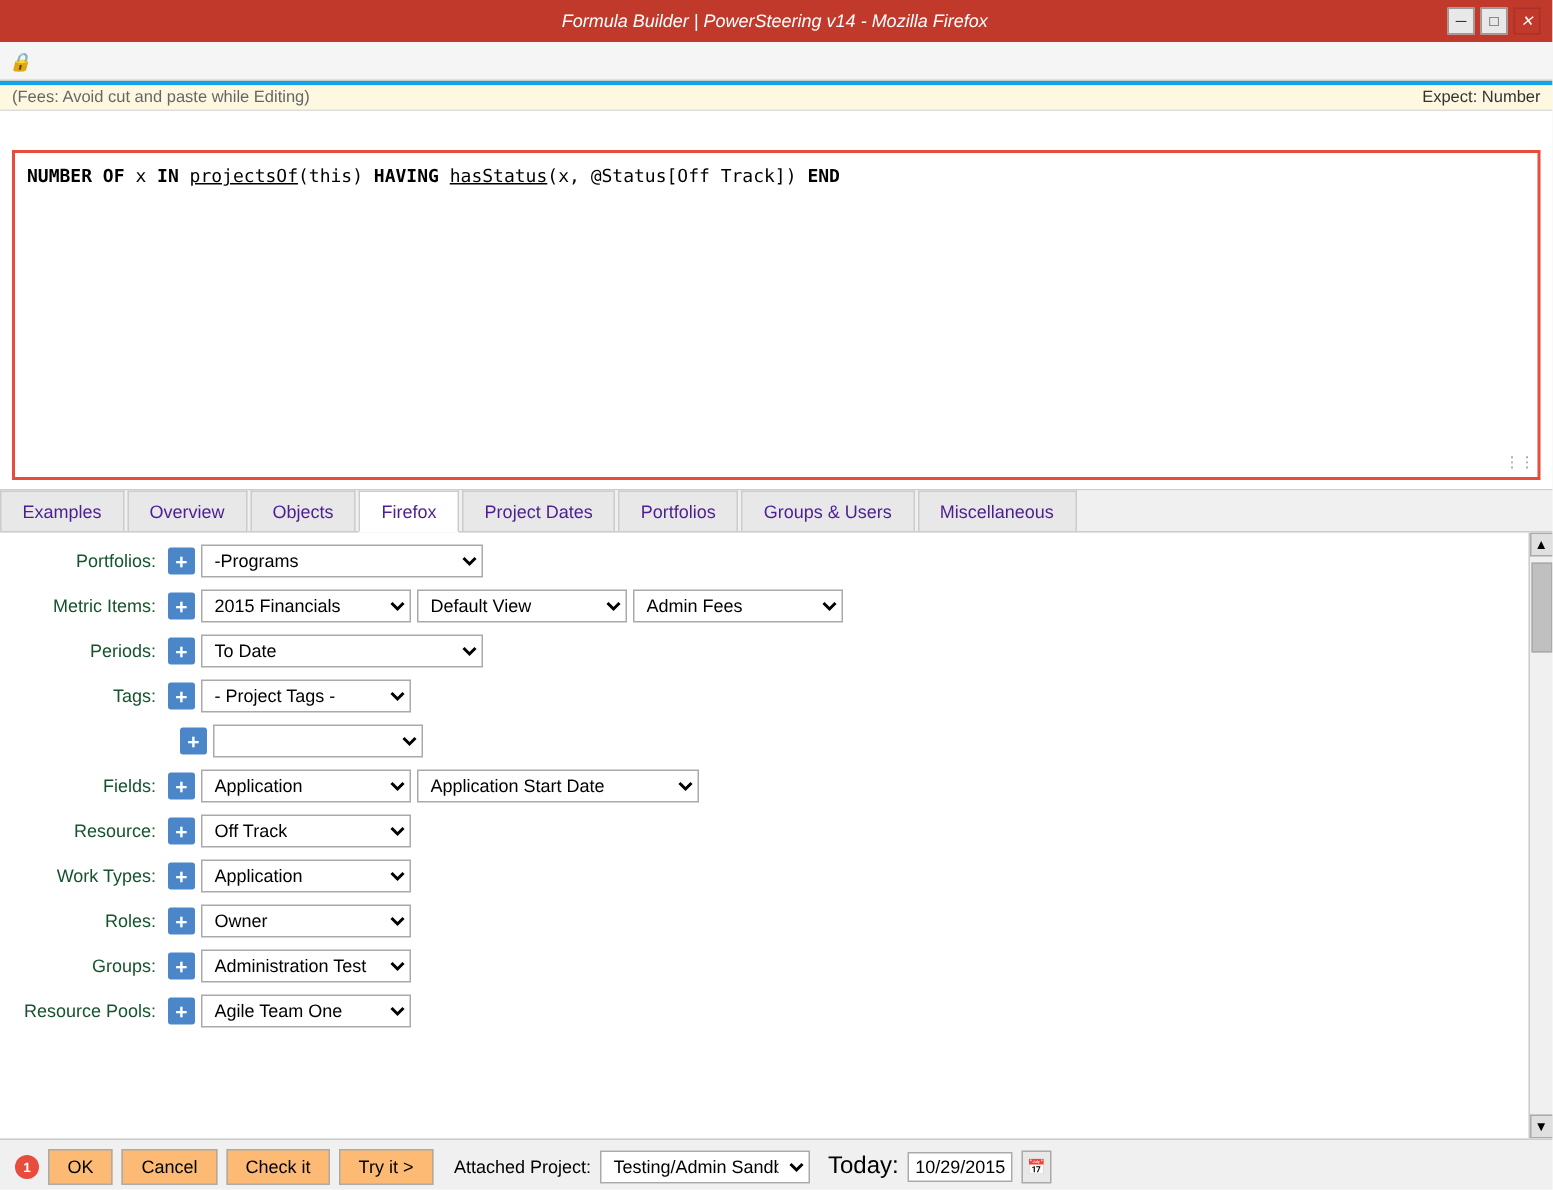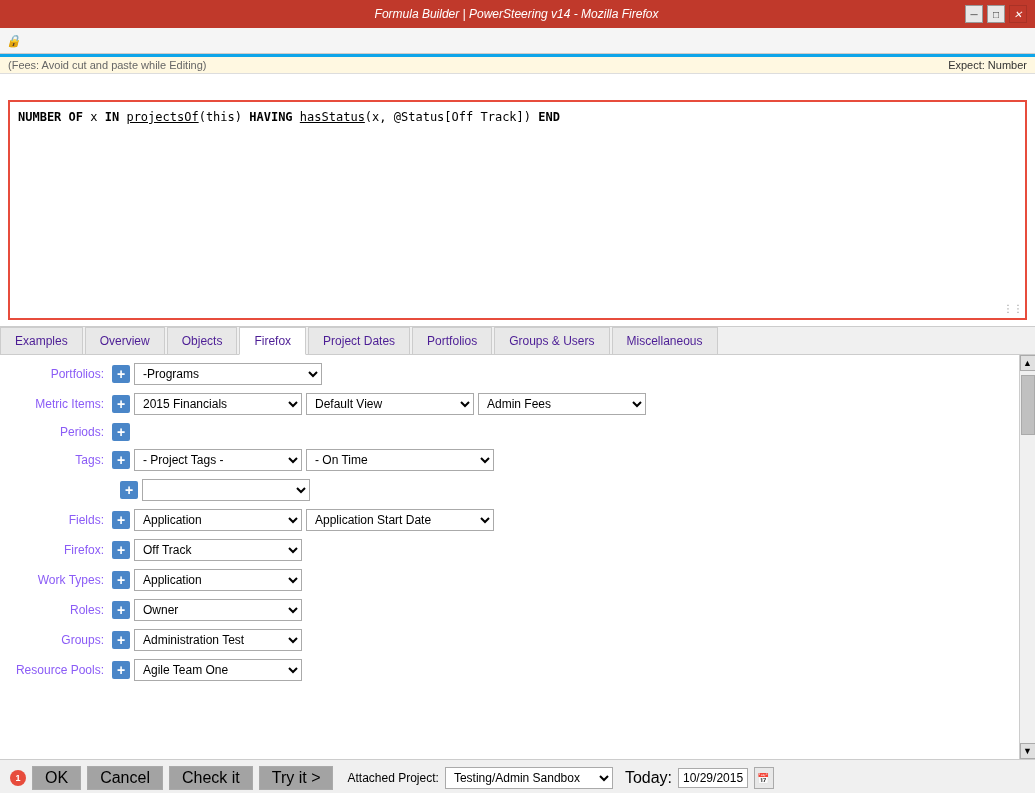--- a/index.html
+++ b/index.html
@@ -37,31 +37,31 @@
     
     .content-area { display: flex; flex: 1; overflow: hidden; }
     .form-content { flex: 1; overflow-y: auto; padding: 8px 12px; }
     .scrollbar { width: 16px; background: #f0f0f0; border-left: 1px solid #ccc; display: flex; flex-direction: column; align-items: center; }
     .scroll-up, .scroll-down { width: 16px; height: 16px; background: #e0e0e0; border: 1px solid #aaa; display: flex; align-items: center; justify-content: center; font-size: 9px; cursor: pointer; }
     .scroll-thumb { flex: 1; width: 16px; position: relative; }
     .scroll-thumb-inner { width: 14px; height: 60px; background: #c0c0c0; border: 1px solid #aaa; margin: 2px auto; margin-top: 4px; }
 
     
     .form-row { display: flex; align-items: center; margin-bottom: 8px; }
-    .form-label { width: 100px; text-align: right; padding-right: 8px; color: #8b5cf6; font-size: 12px; flex-shrink: 0; }
+    .form-label { width: 100px; text-align: right; padding-right: 8px; color: #14532d; font-size: 12px; flex-shrink: 0; }
     .form-controls { display: flex; align-items: center; gap: 4px; flex-wrap: wrap; }
     .plus-btn { width: 18px; height: 18px; background: #4a86c8; color: white; border: none; border-radius: 2px; cursor: pointer; font-size: 14px; display: flex; align-items: center; justify-content: center; font-weight: bold; flex-shrink: 0; line-height: 1; padding-bottom: 1px; }
 
     select { height: 22px; border: 1px solid #aaa; background: white; font-size: 12px; padding: 1px 4px; cursor: pointer; }
-    select.medium { width: 168px; }
+    select.medium { width: 140px; }
     select.long { width: 188px; }
 
     
     .footer { background: #f0f0f0; border-top: 1px solid #ccc; padding: 6px 10px; display: flex; align-items: center; gap: 6px; }
-    .footer-btn { height: 24px; padding: 0 12px; border: 1px solid #aaa; background: #a3a3a3; cursor: pointer; font-size: 16px; }
+    .footer-btn { height: 24px; padding: 0 12px; border: 1px solid #aaa; background: #fdba74; cursor: pointer; font-size: 12px; }
     .attached-label { margin-left: 8px; font-size: 12px; }
     .today-label { font-size: 16px; margin-left: 6px; }
     .today-value { border: 1px solid #aaa; padding: 2px 4px; background: white; font-size: 12px; }
     .cal-btn { width: 20px; height: 22px; border: 1px solid #aaa; background: #e8e8e8; cursor: pointer; font-size: 10px; display: flex; align-items: center; justify-content: center; }
     .badge { width: 16px; height: 16px; background: #e74c3c; color: white; border-radius: 50%; font-size: 9px; display: flex; align-items: center; justify-content: center; font-weight: bold; }
 
     .extra-row { display: flex; align-items: center; margin-bottom: 8px; margin-left: 108px; gap: 4px; }
   </style>
 </head>
 <body>
@@ -133,32 +133,32 @@
           <select class="medium">
             <option>Admin Fees</option>
           </select>
         </div>
       </div>
 
       <div class="form-row">
         <div class="form-label">Periods:</div>
         <div class="form-controls">
           <button class="plus-btn">+</button>
+          <select class="long">
+            <option>To Date</option>
+          </select>
         </div>
       </div>
 
       <div class="form-row">
         <div class="form-label">Tags:</div>
         <div class="form-controls">
           <button class="plus-btn">+</button>
           <select class="medium">
             <option>- Project Tags -</option>
-          </select>
-          <select class="long">
-            <option>- On Time</option>
           </select>
         </div>
       </div>
 
       <div class="extra-row">
         <button class="plus-btn">+</button>
         <select class="medium">
           <option></option>
         </select>
       </div>
@@ -170,21 +170,21 @@
           <select class="medium">
             <option>Application</option>
           </select>
           <select class="long">
             <option>Application Start Date</option>
           </select>
         </div>
       </div>
 
       <div class="form-row">
-        <div class="form-label">Firefox:</div>
+        <div class="form-label">Resource:</div>
         <div class="form-controls">
           <button class="plus-btn">+</button>
           <select class="medium">
             <option>Off Track</option>
           </select>
         </div>
       </div>
 
       <div class="form-row">
         <div class="form-label">Work Types:</div>

